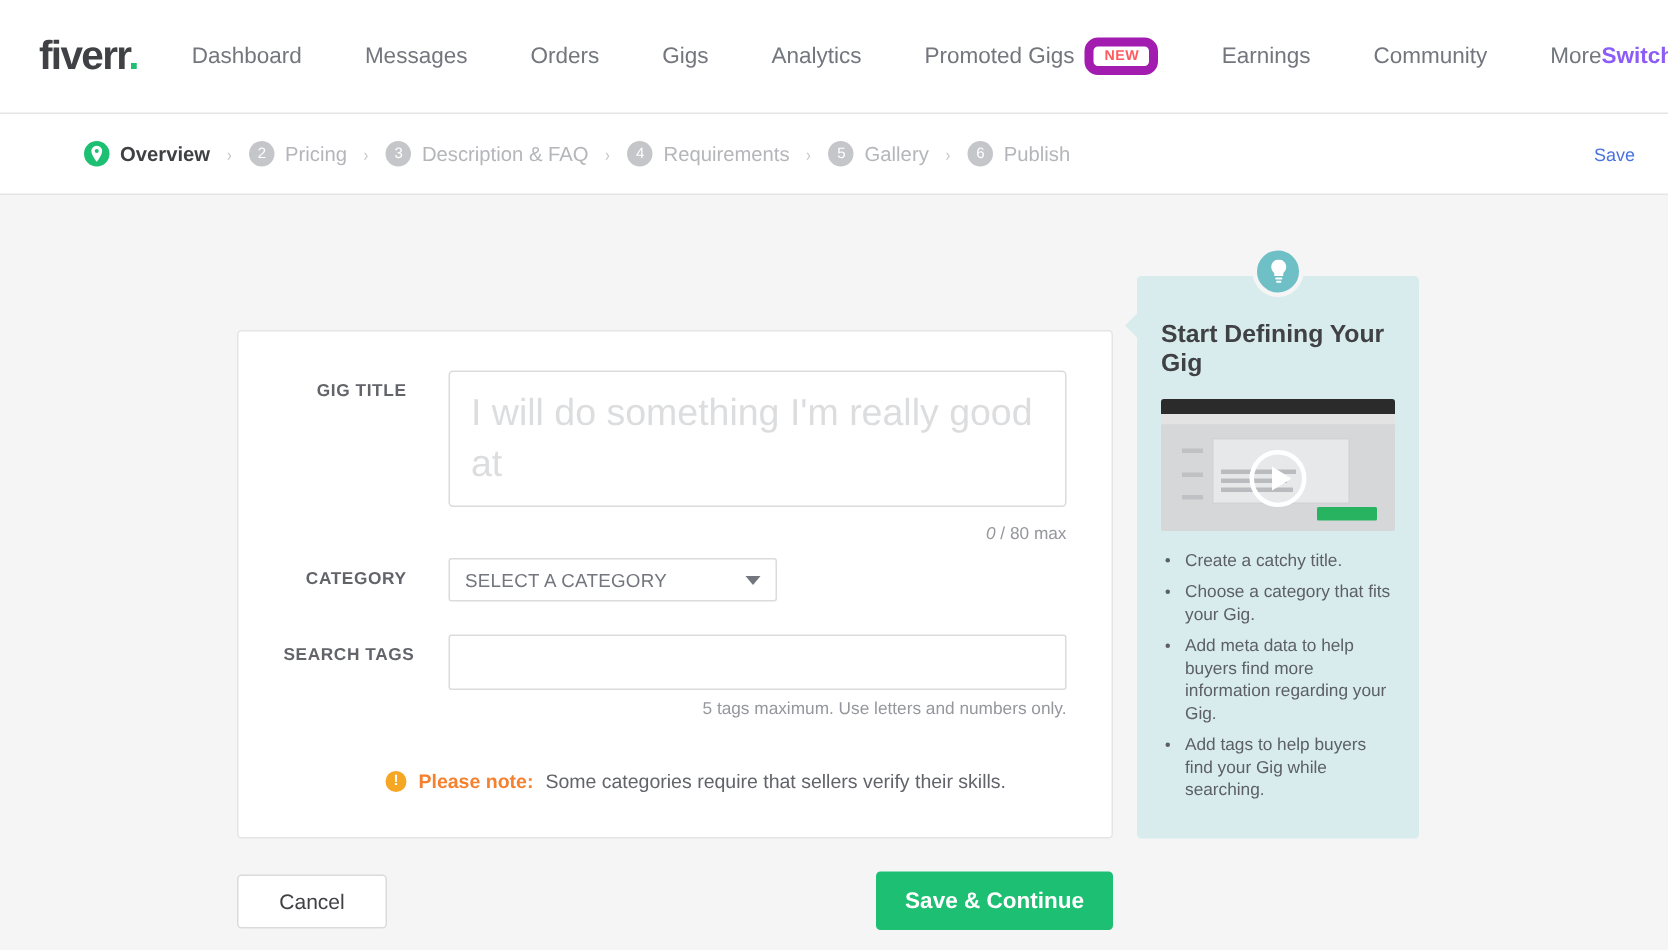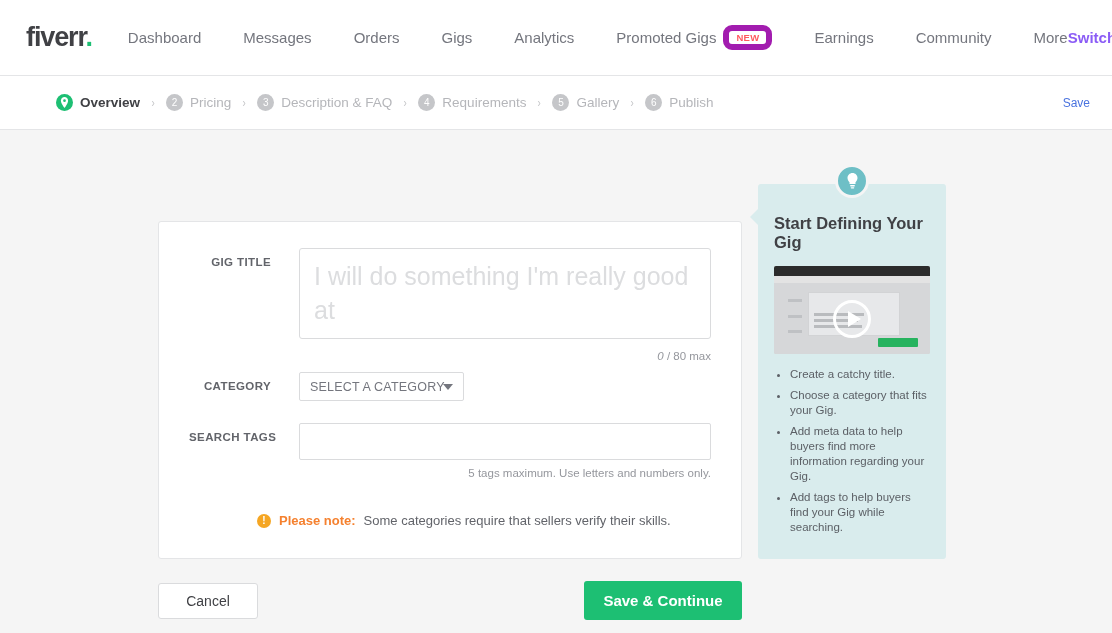--- a/index.html
+++ b/index.html
@@ -204,21 +204,21 @@
     text-align: right;
     font-size: 11.5px;
     color: #95979d;
     margin-top: 7px;
   }
   .counter .num { font-style: italic; }
 
   .selects { display: flex; gap: 16px; }
   .select-box {
     position: relative;
-    width: 165px;
+    width: 219px;
     height: 29px;
     border: 1px solid #dadbdd;
     border-radius: 2px;
     background: #fff;
     display: flex;
     align-items: center;
     padding: 0 10px;
   }
   .select-text {
     font-size: 12.5px;

